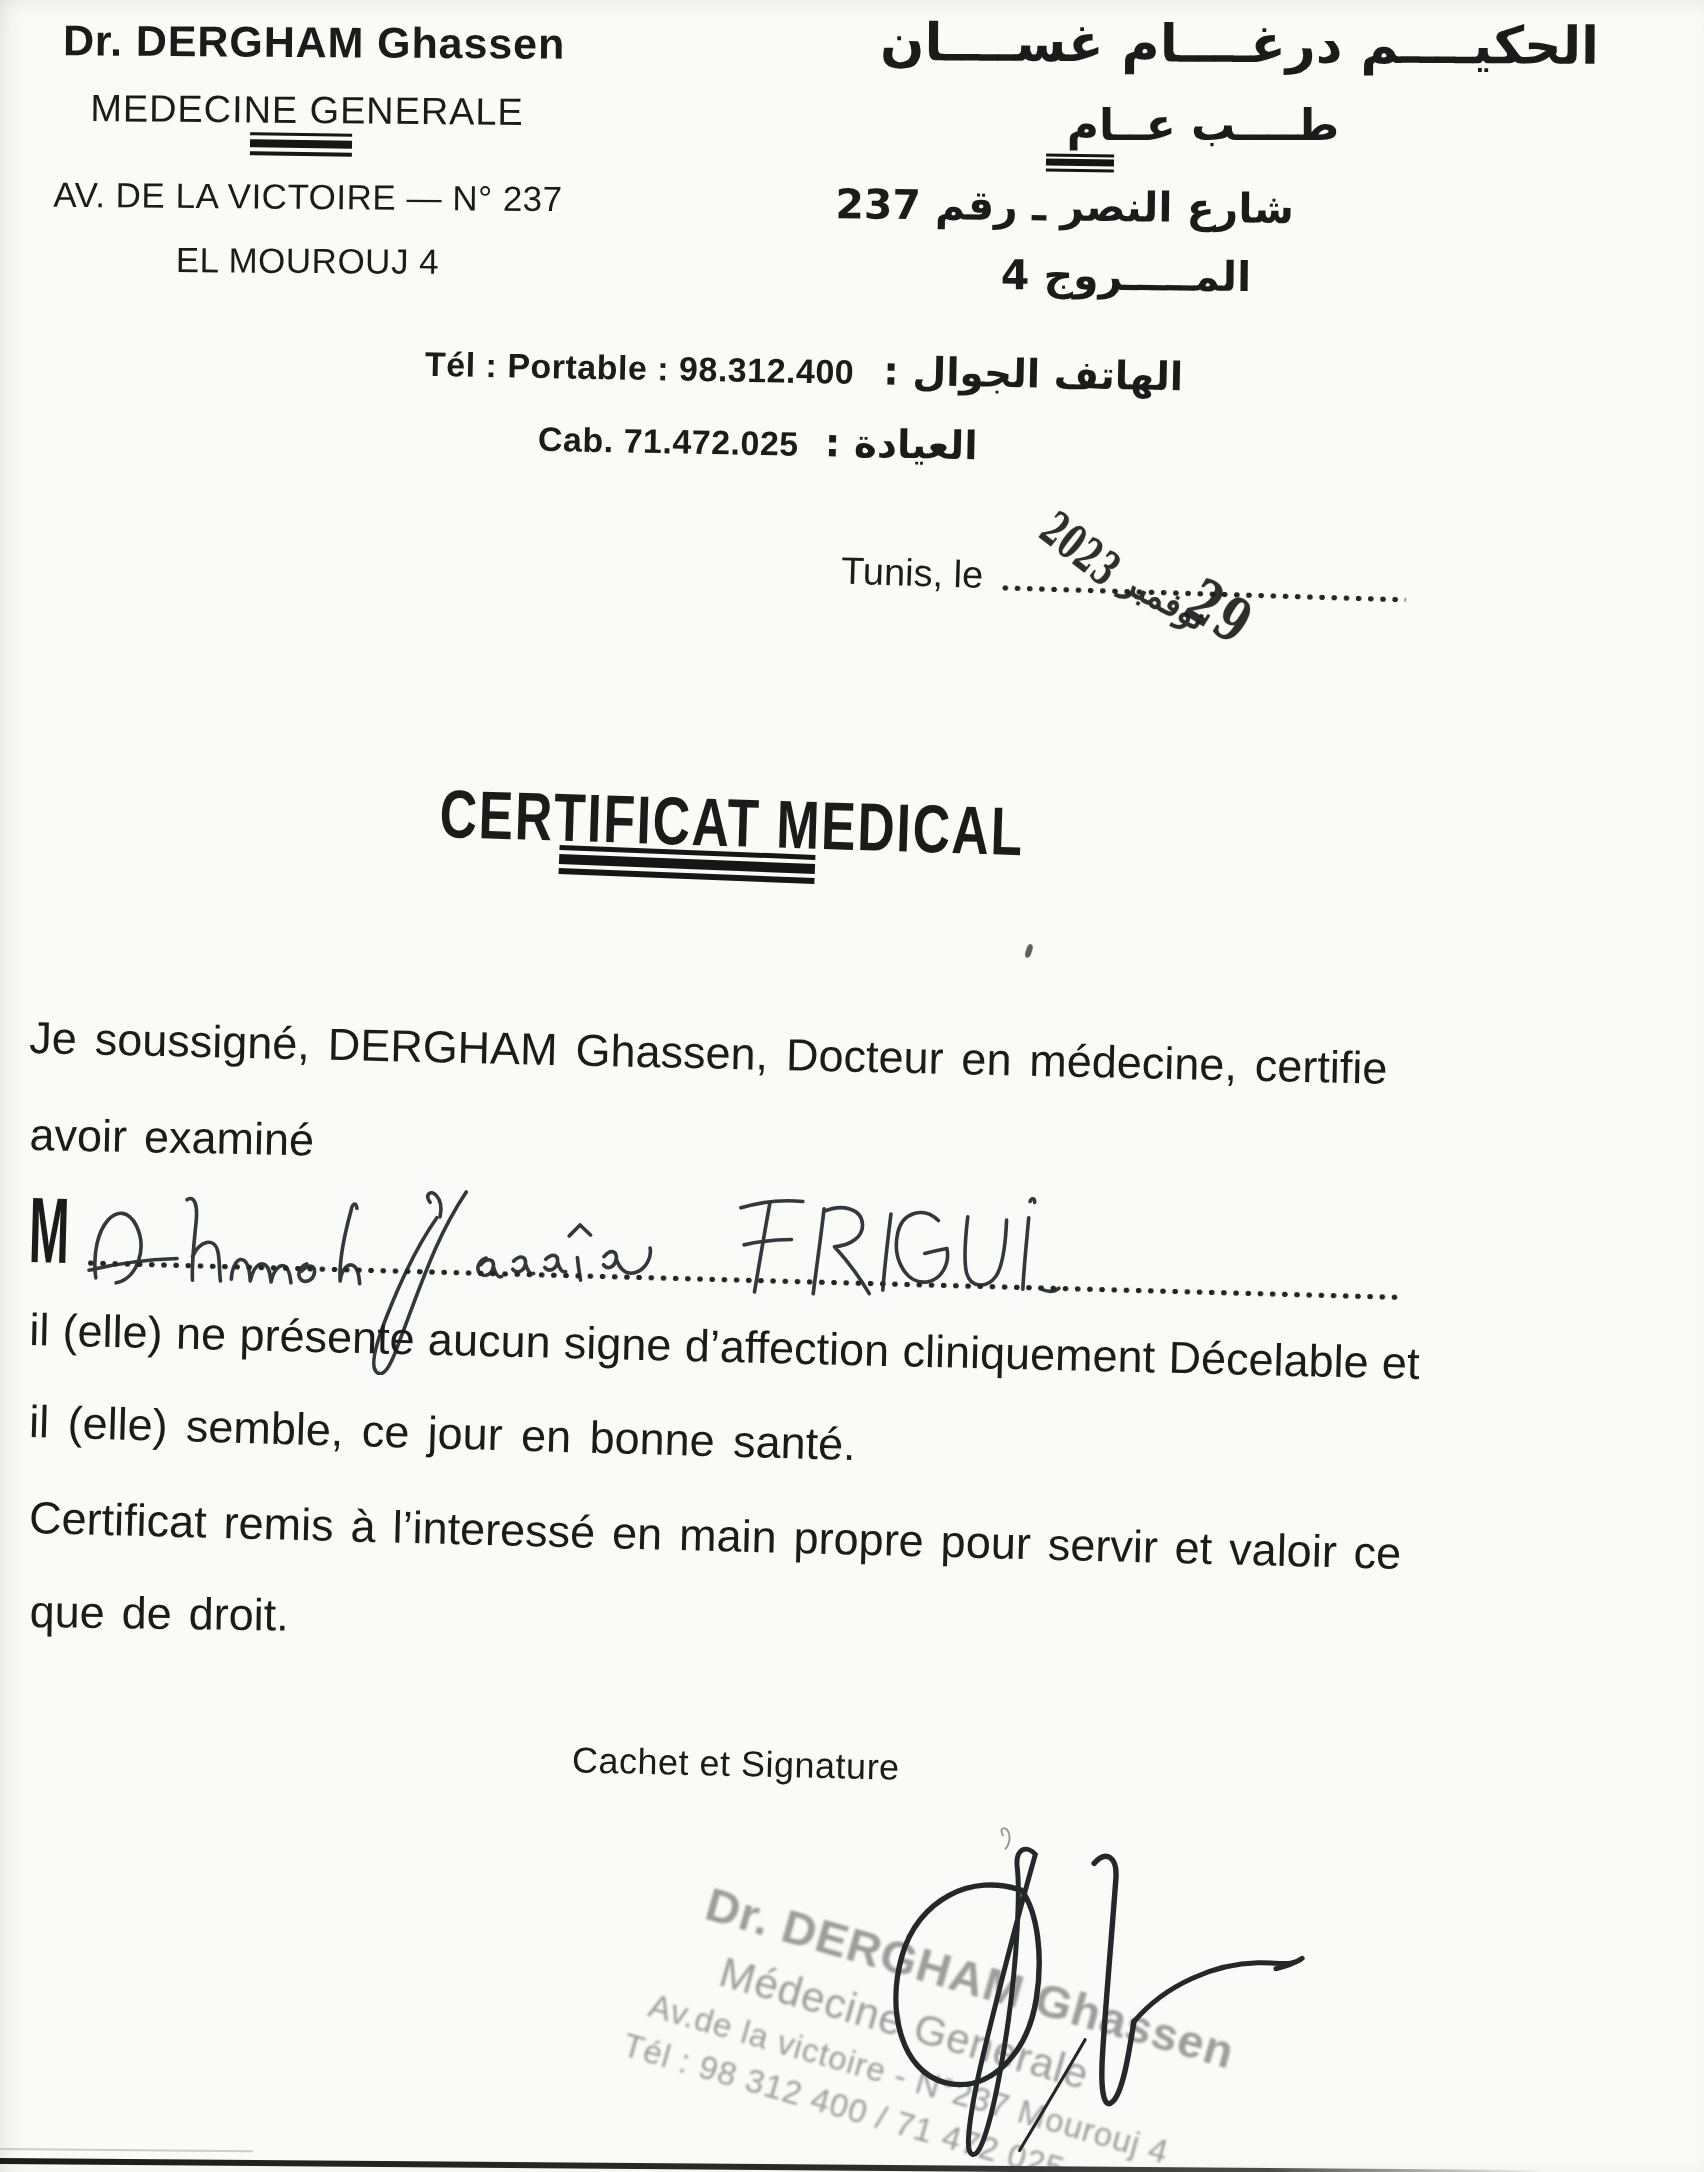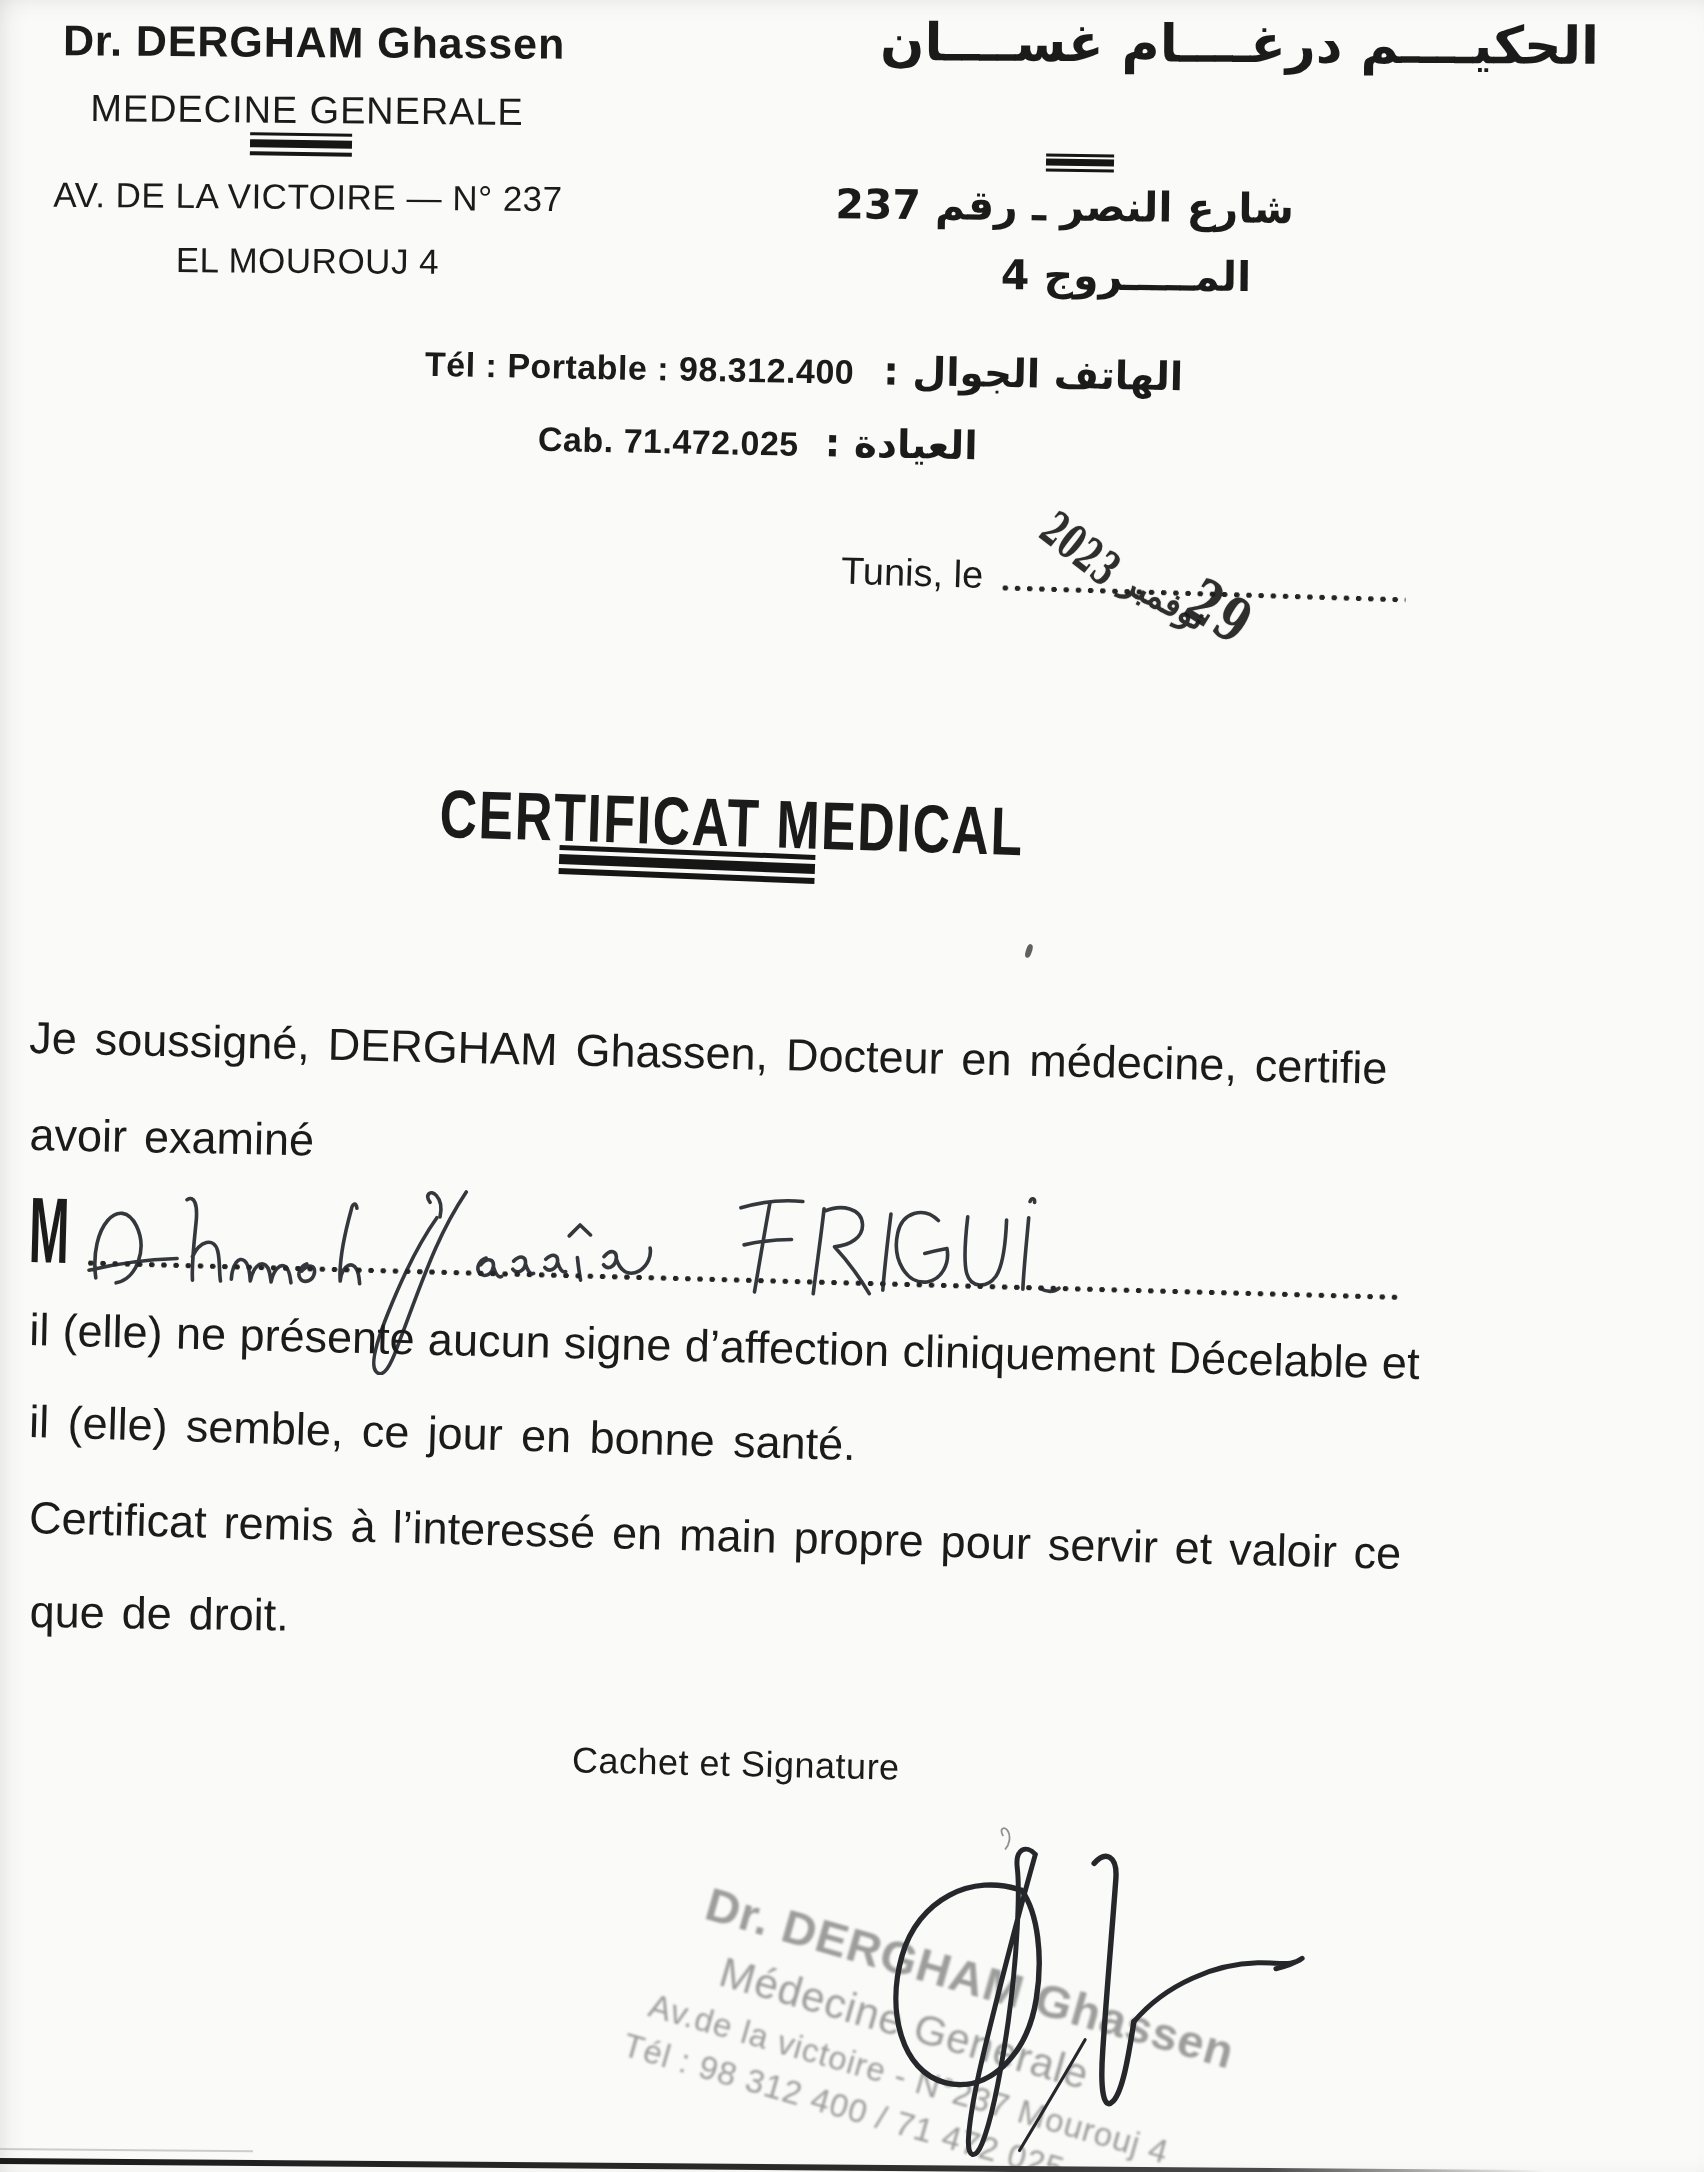--- a/index.html
+++ b/index.html
@@ -109,20 +109,21 @@
   <div class="abs ctr hl-spec nw">MEDECINE GENERALE</div>
   <div class="abs tribar div-l">
     <div class="b b1"></div>
     <div class="b b2"></div>
     <div class="b b3"></div>
   </div>
   <div class="abs ctr hl-a1 nw">AV. DE LA VICTOIRE — N° 237</div>
   <div class="abs ctr hl-a2 nw">EL MOUROUJ 4</div>
 
   <div class="abs ctr ar hr-name nw" dir="rtl">الحكيــــم درغــــام غســــان</div>
+  <div class="abs ctr ar hr-spec nw" dir="rtl">طــــب عــام</div>
   <div class="abs tribar div-r">
     <div class="b b1"></div>
     <div class="b b2"></div>
     <div class="b b3"></div>
   </div>
   <div class="abs ctr ar hr-a1 nw" dir="rtl">شارع النصر ـ رقم 237</div>
   <div class="abs ctr ar hr-a2 nw" dir="rtl">المـــــروج 4</div>
 
   <div class="abs tel1 nw">
     <span class="tel-fr">Tél : Portable : 98.312.400</span>

